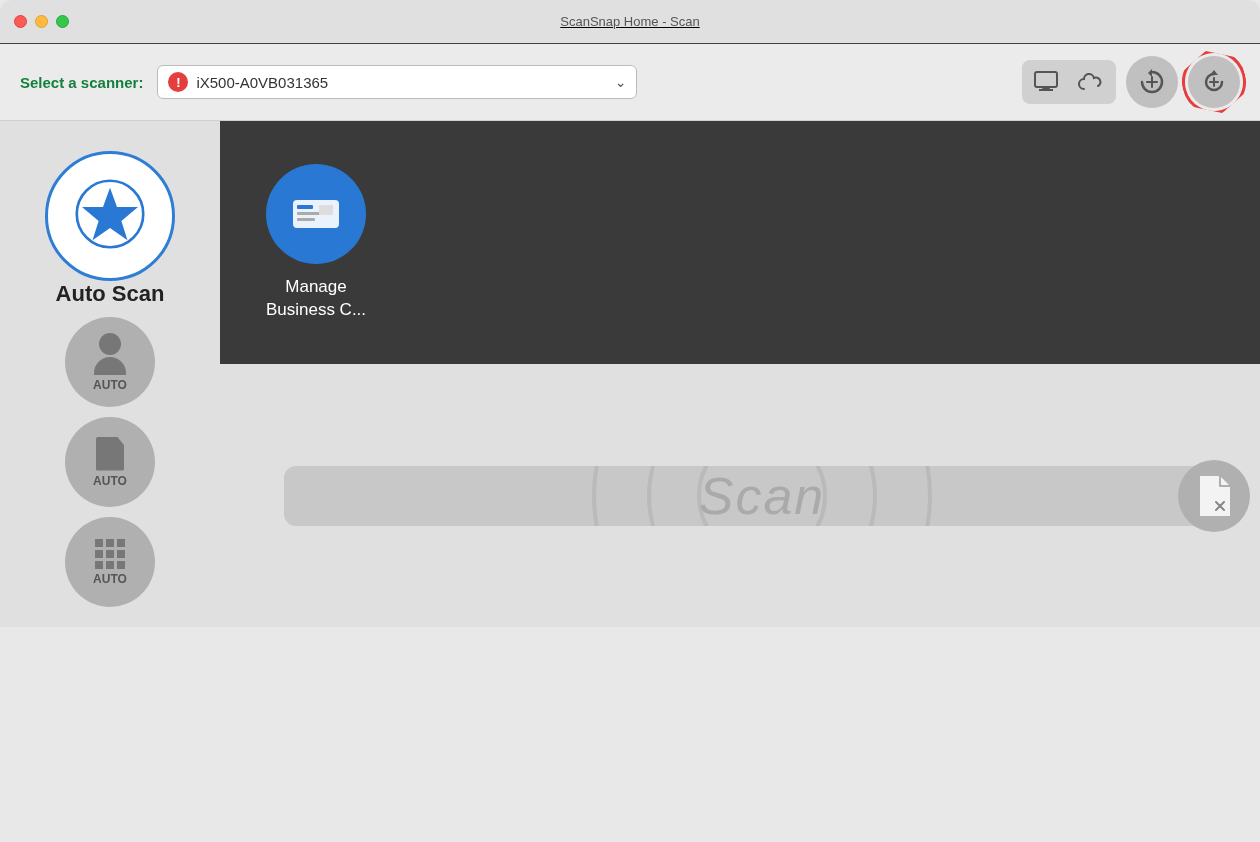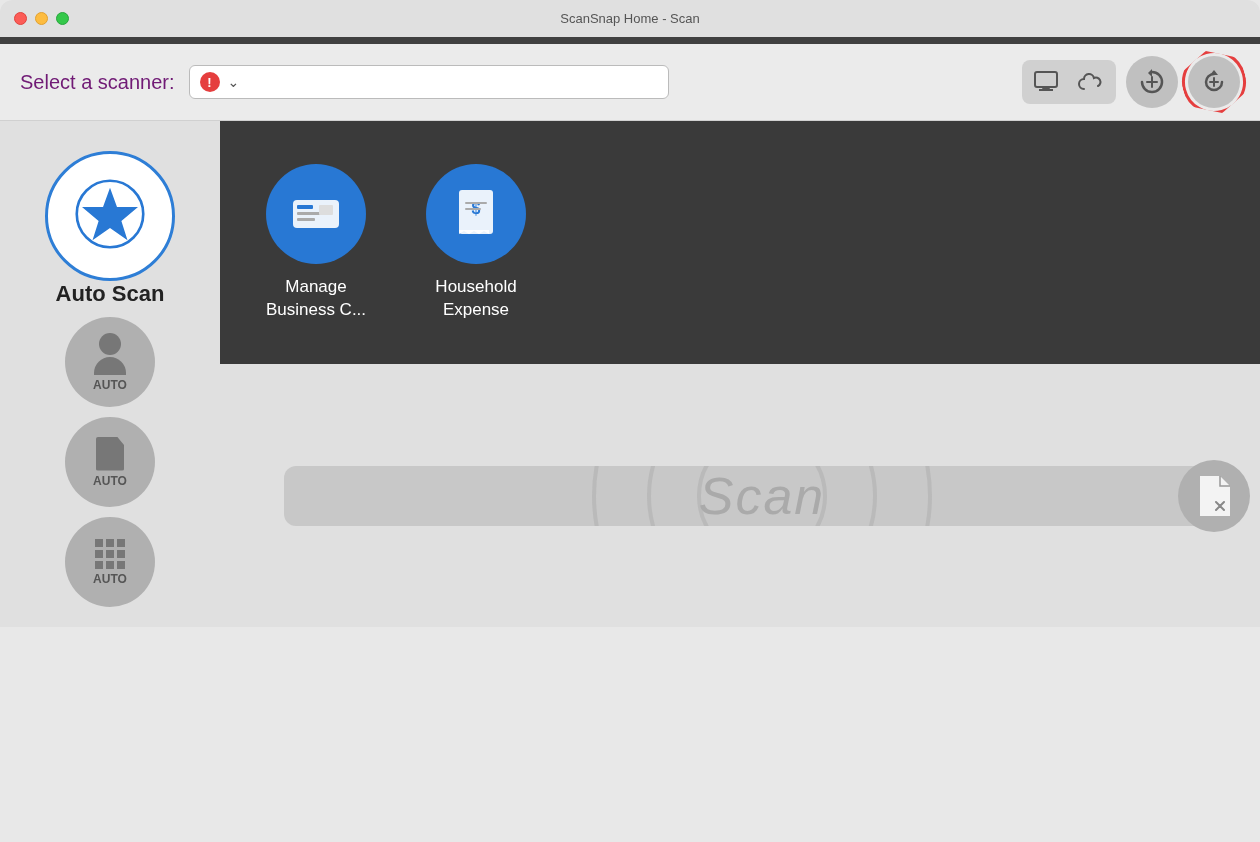--- a/index.html
+++ b/index.html
@@ -14,22 +14,23 @@
     }
 
     
     .title-bar {
       background: #e0e0e0;
       height: 44px;
       display: flex;
       align-items: center;
       justify-content: center;
       position: relative;
-      border-bottom: 7px solid #404040;
+      border-bottom: 1px solid #404040;
       border-radius: 12px 12px 0 0;
+      text-decoration: underline;
     }
 
     .title-bar-buttons {
       position: absolute;
       left: 14px;
       display: flex;
       gap: 8px;
     }
 
     .tb-btn {
@@ -51,23 +52,23 @@
     .top-controls {
       background: #ebebeb;
       padding: 12px 20px;
       display: flex;
       align-items: center;
       gap: 14px;
       border-bottom: 1px solid #d0d0d0;
     }
 
     .scanner-label {
-      font-size: 20px;
-      font-weight: 400;
-      color: #701a75;
+      font-size: 15px;
+      font-weight: 700;
+      color: #15803d;
       white-space: nowrap;
     }
 
     .scanner-select {
       display: flex;
       align-items: center;
       background: white;
       border: 1.5px solid #bbb;
       border-radius: 6px;
       padding: 6px 10px;
@@ -372,20 +373,21 @@
     <div class="tb-btn minimize"></div>
     <div class="tb-btn maximize"></div>
   </div>
   <span class="title-text">ScanSnap Home - Scan</span>
 </div>
 
 <div class="top-controls">
   <span class="scanner-label">Select a scanner:</span>
   <div class="scanner-select">
     <div class="warning-icon">!</div>
+    <span class="scanner-name">iX500-A0VB031365</span>
     <span class="scanner-chevron">⌄</span>
   </div>
   <div class="top-right-buttons">
     <div class="icon-btn-group">
       <div class="icon-btn">
 
         <svg width="26" height="22" viewBox="0 0 26 22" fill="none">
           <rect x="1" y="1" width="22" height="15" rx="2" stroke="#555" stroke-width="2" fill="none"></rect>
           <rect x="8" y="17" width="8" height="2" rx="1" fill="#555"></rect>
           <line x1="5" y1="19" x2="19" y2="19" stroke="#555" stroke-width="2"></line>
@@ -475,33 +477,20 @@
             <rect x="4" y="8" width="46" height="28" rx="4" fill="white" opacity="0.9"></rect>
             <rect x="8" y="13" width="16" height="4" rx="1" fill="#2878d4"></rect>
             <rect x="8" y="20" width="24" height="3" rx="1" fill="#aaa"></rect>
             <rect x="8" y="26" width="18" height="3" rx="1" fill="#aaa"></rect>
             <rect x="30" y="13" width="14" height="10" rx="1" fill="#ddd"></rect>
           </svg>
         </div>
         <span class="action-label">Manage<br>Business C...</span>
       </div>
 
-      <div class="action-item">
-        <div class="action-circle">
-
-          <svg width="50" height="56" viewBox="0 0 50 56" fill="none">
-            <rect x="8" y="4" width="34" height="44" rx="3" fill="white" opacity="0.9"></rect>
-            <path d="M8 44 L8 48 L13 45 L18 48 L23 45 L28 48 L33 45 L38 48 L38 44" fill="white" opacity="0.9"></path>
-            <text x="25" y="28" text-anchor="middle" fill="#2878d4" font-size="16" font-weight="bold">$</text>
-            <rect x="14" y="16" width="22" height="2" rx="1" fill="#aaa"></rect>
-            <rect x="14" y="22" width="16" height="2" rx="1" fill="#aaa"></rect>
-          </svg>
-        </div>
-        <span class="action-label">Household<br>Expense</span>
-      </div>
 
     </div>
 
     <div style="flex:1; background:#e0e0e0; padding: 20px 20px 20px 20px; display:flex; align-items:center; position:relative;">
       <div style="flex:1; position:relative;">
         <div class="scan-area">
           <div class="scan-area-inner">
 
             <div style="position:absolute; width:340px; height:340px; border-radius:50%; border:4px solid rgba(160,160,160,0.35); top:50%; left:50%; transform:translate(-50%,-50%);"></div>
             <div style="position:absolute; width:230px; height:230px; border-radius:50%; border:4px solid rgba(160,160,160,0.35); top:50%; left:50%; transform:translate(-50%,-50%);"></div>

